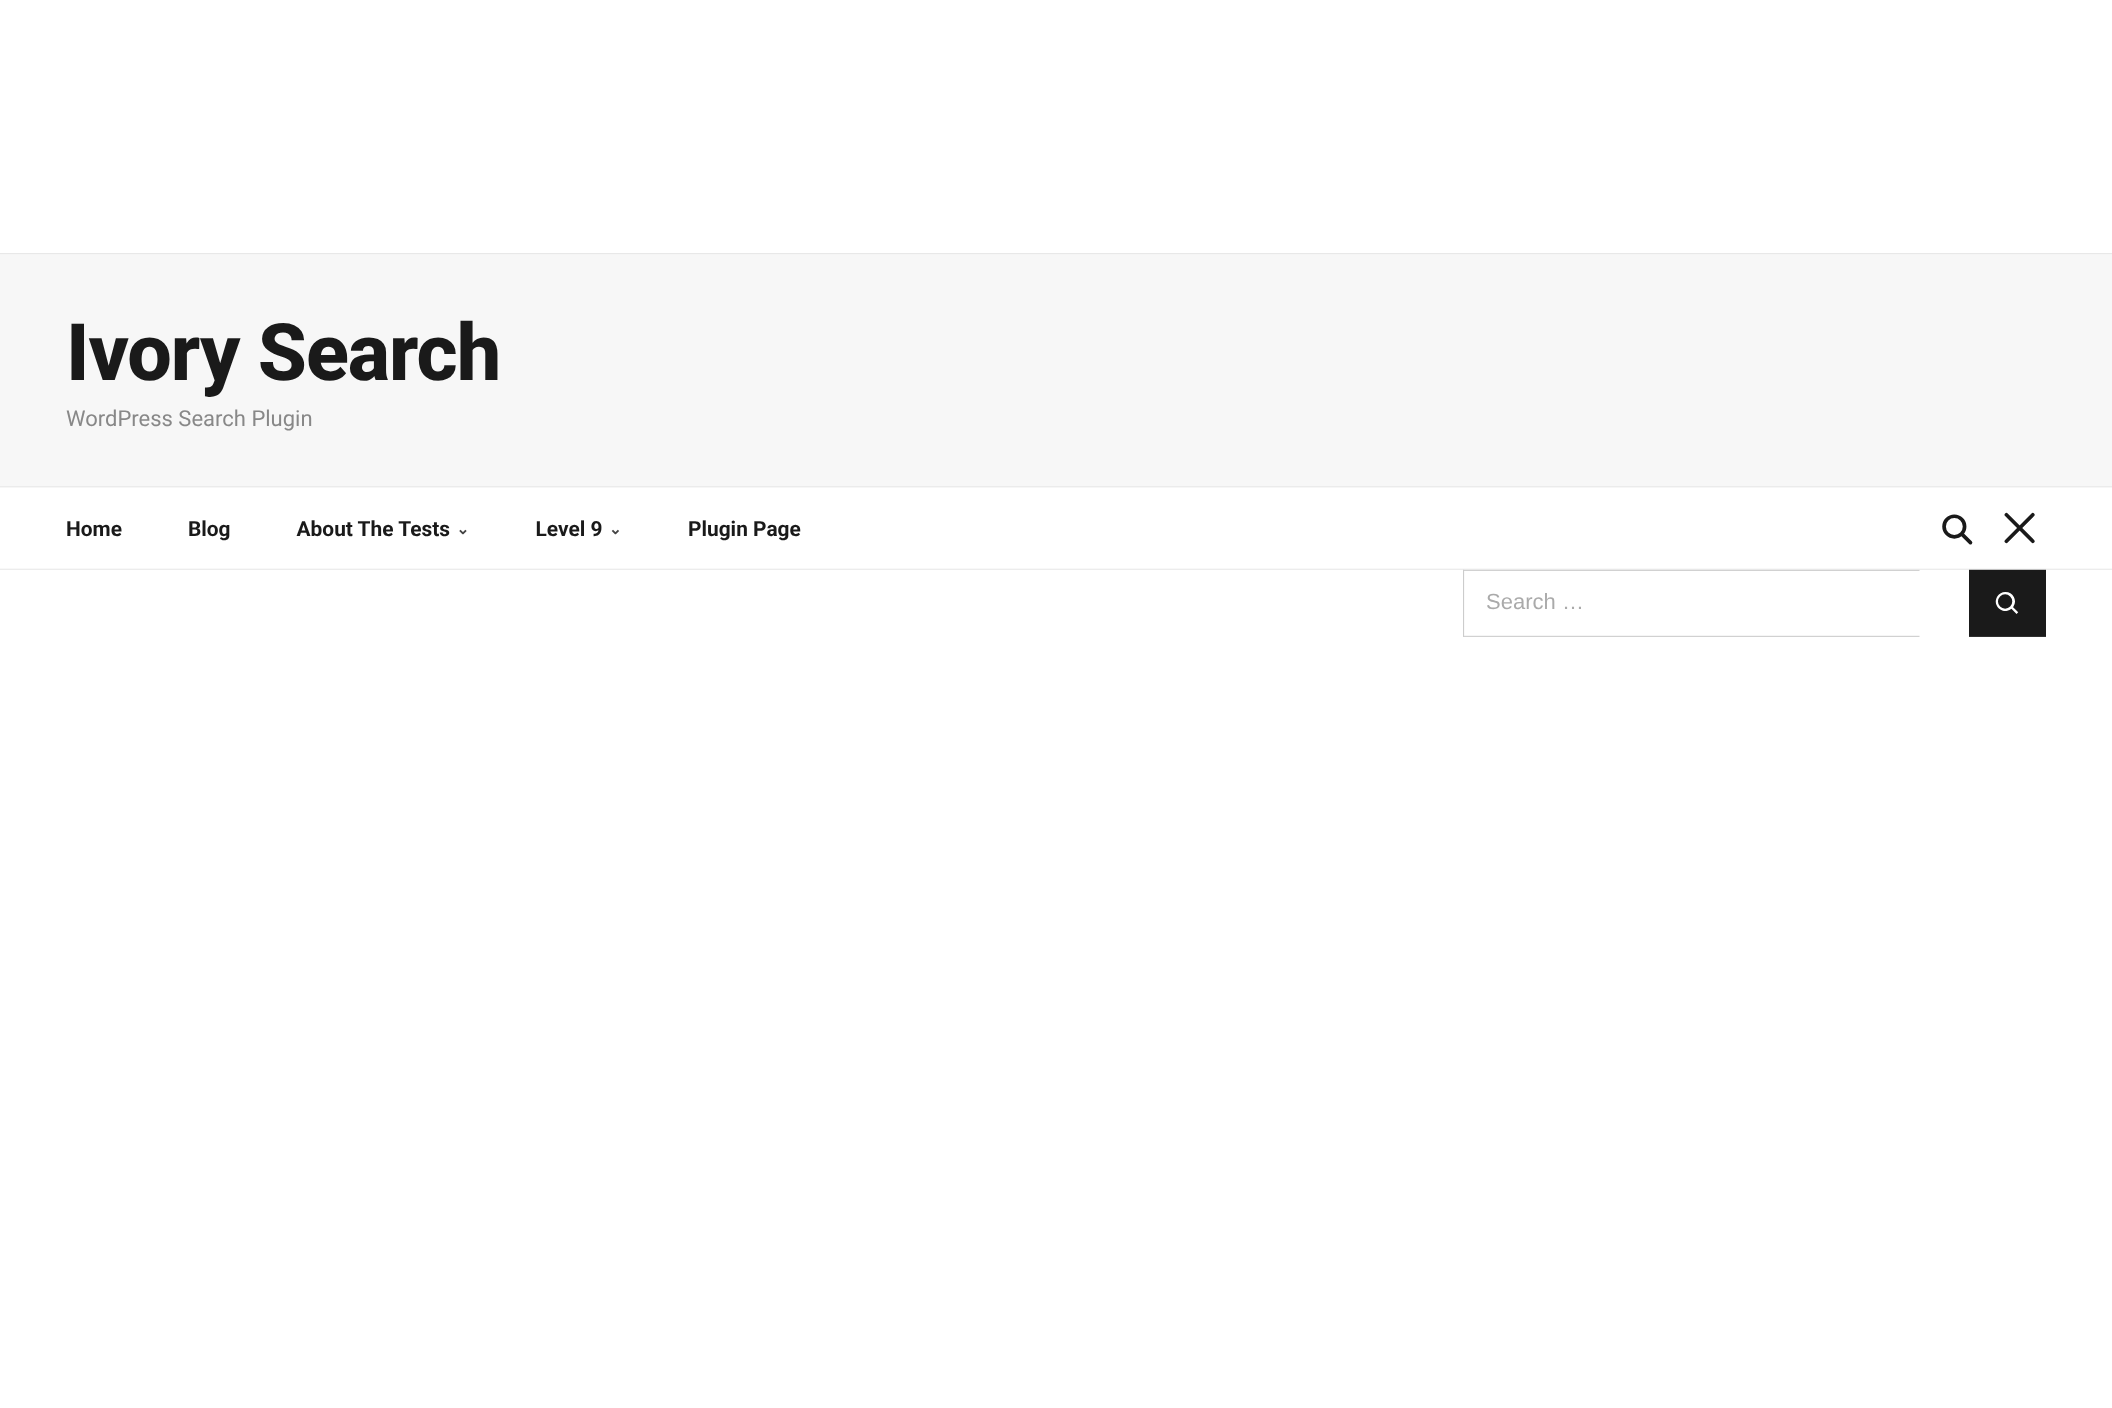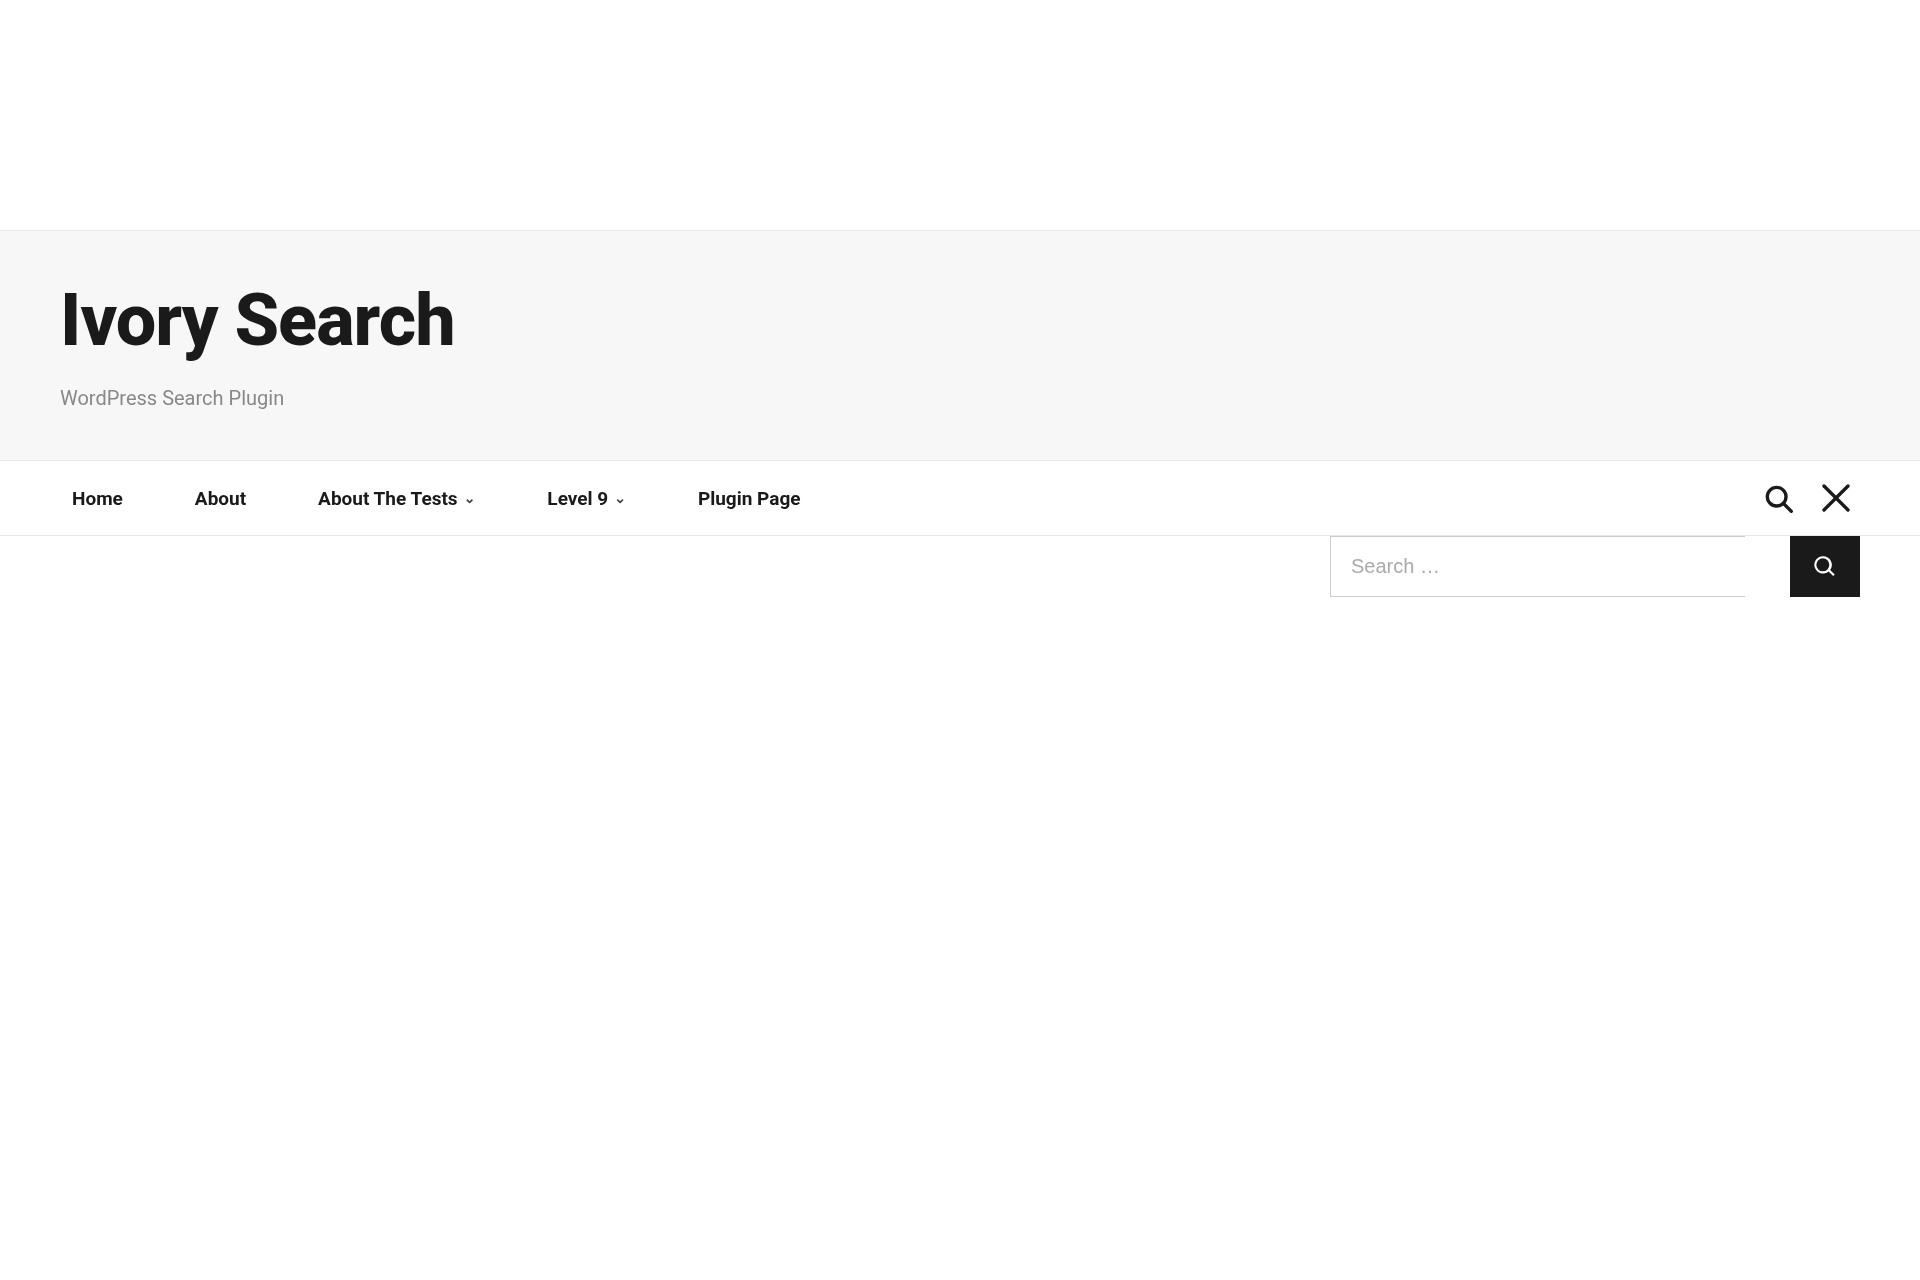--- a/index.html
+++ b/index.html
@@ -31,21 +31,21 @@
       font-size: 72px;
       font-weight: 800;
       color: #1a1a1a;
       letter-spacing: -1px;
       line-height: 1.1;
     }
 
     .site-tagline {
       font-size: 20px;
       color: #888888;
-      margin-top: 26px;
+      margin-top: 8px;
       font-weight: 400;
     }
 
     .nav-bar {
       display: flex;
       align-items: center;
       padding: 0 60px;
       border-bottom: 1px solid #e8e8e8;
       height: 75px;
       position: relative;
@@ -62,21 +62,20 @@
       font-size: 19px;
       font-weight: 700;
       color: #1a1a1a;
       padding: 0 30px;
       cursor: pointer;
       white-space: nowrap;
       display: flex;
       align-items: center;
       gap: 6px;
       height: 75px;
-      margin-left: 12px;
     }
 
     .nav-item:first-child {
       padding-left: 0;
     }
 
     .nav-item .chevron {
       font-size: 14px;
       color: #444;
     }
@@ -161,21 +160,21 @@
 </header>
 
 <nav class="nav-bar">
   <div class="nav-links">
 
     <div class="nav-item">
       <span>Home</span>
     </div>
 
     <div class="nav-item">
-      <span>About</span>
+      <span>Blog</span>
     </div>
 
 
     <div class="nav-item">
       <span>About The Tests</span>
       <span class="chevron">⌄</span>
     </div>
 
     <div class="nav-item">
       <span>Level 9</span>

